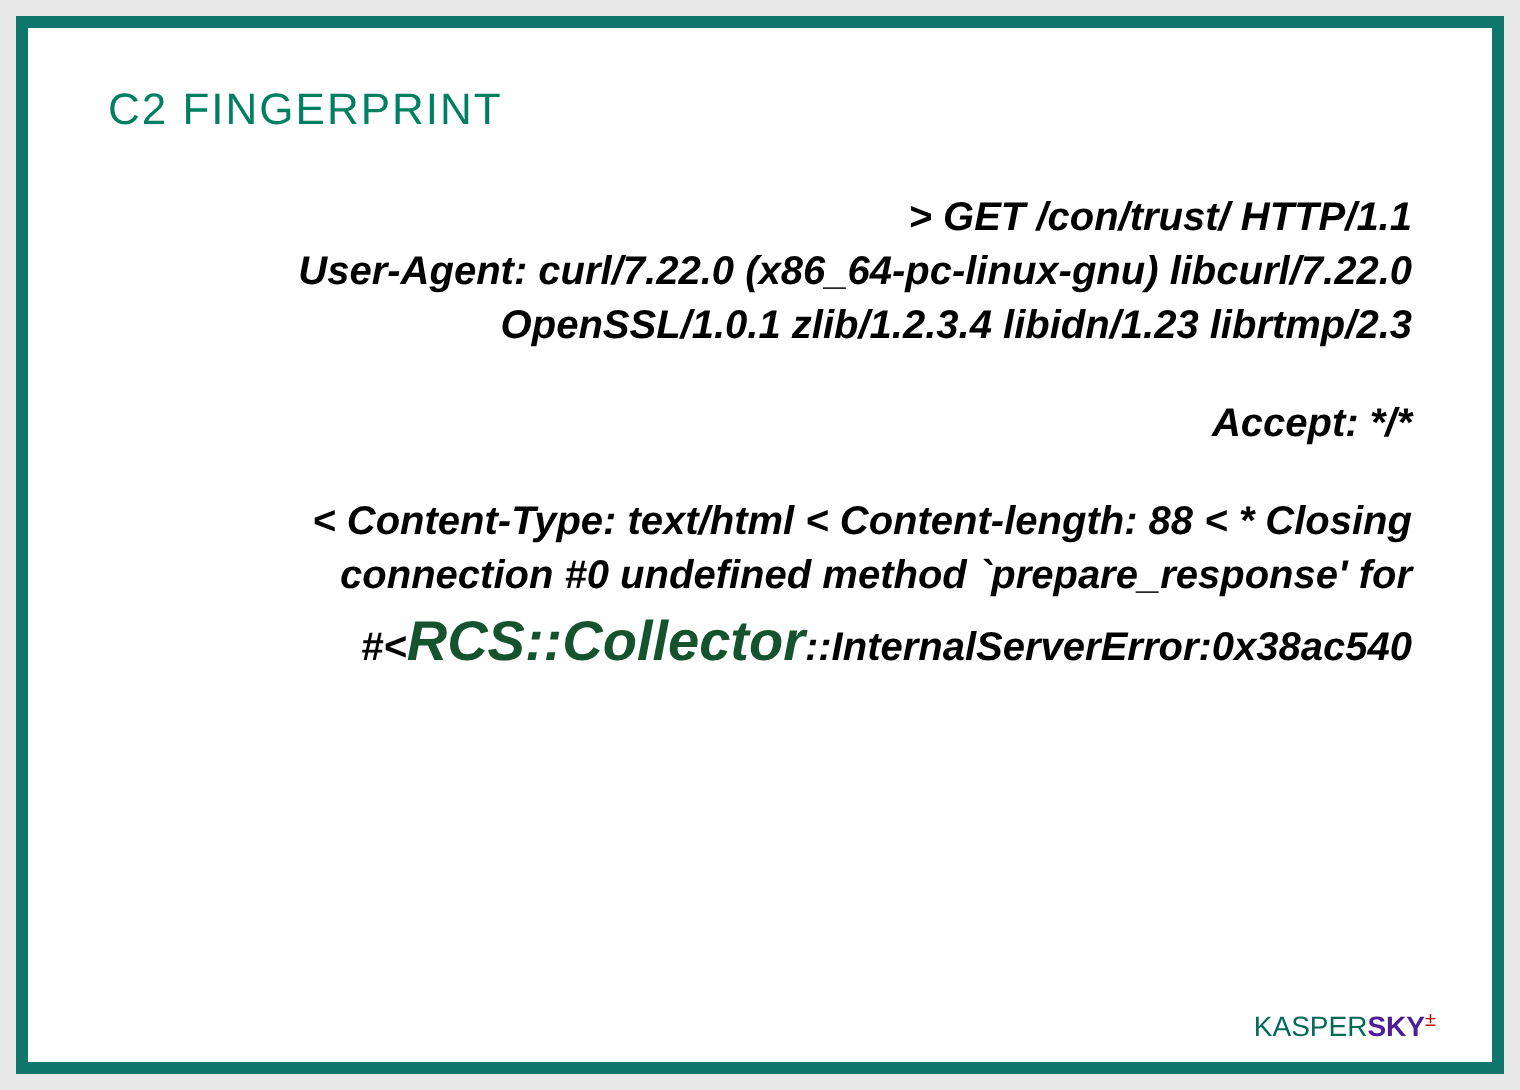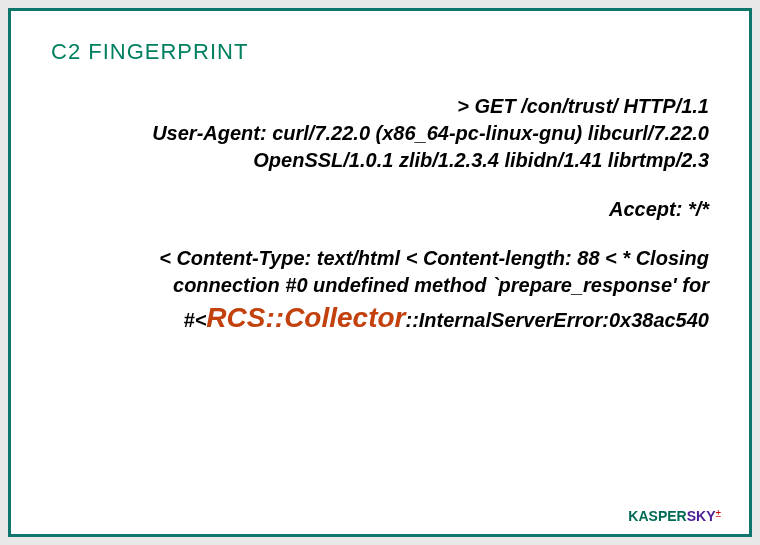--- a/index.html
+++ b/index.html
@@ -11,21 +11,21 @@
       width: 760px;
       height: 545px;
       background: #e8e8e8;
       padding: 8px;
       font-family: Arial, Helvetica, sans-serif;
     }
     .slide {
       width: 100%;
       height: 100%;
       background: #ffffff;
-      border: 3px solid #0f766e;
+      border: 6px solid #0f766e;
       position: relative;
       padding: 28px 40px 20px 40px;
     }
     .title {
       color: #008060;
       font-size: 22px;
       font-weight: 400;
       letter-spacing: 1px;
       margin-bottom: 28px;
     }
@@ -37,50 +37,50 @@
       color: #000;
     }
     .block {
       margin-bottom: 22px;
       text-align: right;
     }
     .block:last-child {
       margin-bottom: 0;
     }
     .rcs {
-      color: #c2410c;
+      color: #14532d;
       font-size: 28px;
       font-weight: bold;
       font-style: italic;
     }
     .footer-logo {
       position: absolute;
       bottom: 10px;
       right: 28px;
       font-size: 14px;
       font-weight: 400;
       letter-spacing: 0px;
       color: #006a56;
       font-family: Arial, sans-serif;
     }
-    .footer-logo .k1 { color: #006a56; font-weight: 700; margin-left: 48px; }
+    .footer-logo .k1 { color: #006a56; font-weight: 400; margin-left: 48px; }
     .footer-logo .k2 { color: #4c1d95; font-weight: 700; }
     .footer-logo .red { color: #c00; font-size: 10px; vertical-align: top; }
   </style>
 </head>
 <body>
 
 <div class="slide">
   <div class="title">C2 FINGERPRINT</div>
 
   <div class="content">
 
     <div class="block">
       <div>&gt; GET /con/trust/ HTTP/1.1</div>
-      <div>User-Agent: curl/7.22.0 (x86_64-pc-linux-gnu) libcurl/7.22.0 OpenSSL/1.0.1 zlib/1.2.3.4 libidn/1.41 librtmp/2.3</div>
+      <div>User-Agent: curl/7.22.0 (x86_64-pc-linux-gnu) libcurl/7.22.0 OpenSSL/1.0.1 zlib/1.2.3.4 libidn/1.23 librtmp/2.3</div>
     </div>
 
 
     <div class="block">
       <div>Accept: */*</div>
     </div>
 
     <div class="block">
       <div>&lt; Content-Type: text/html &lt; Content-length: 88 &lt; * Closing connection #0 undefined method `prepare_response' for</div>
       <div>

